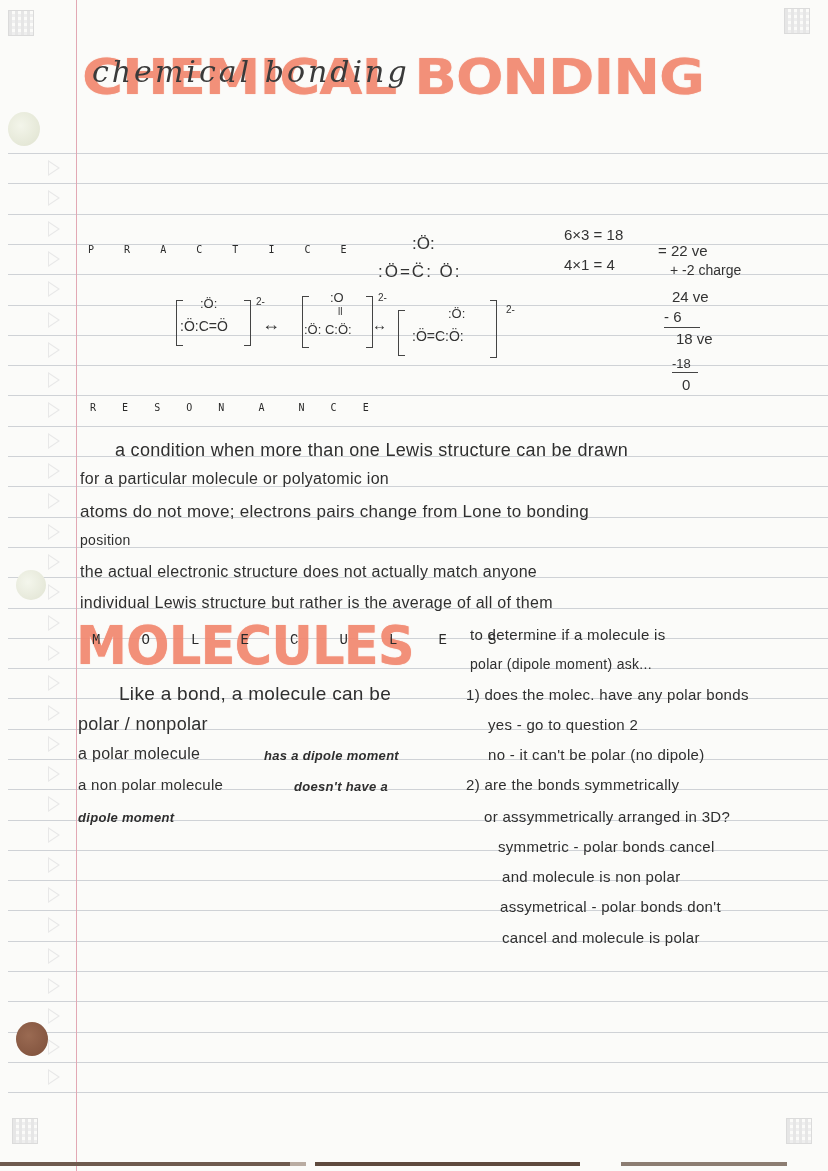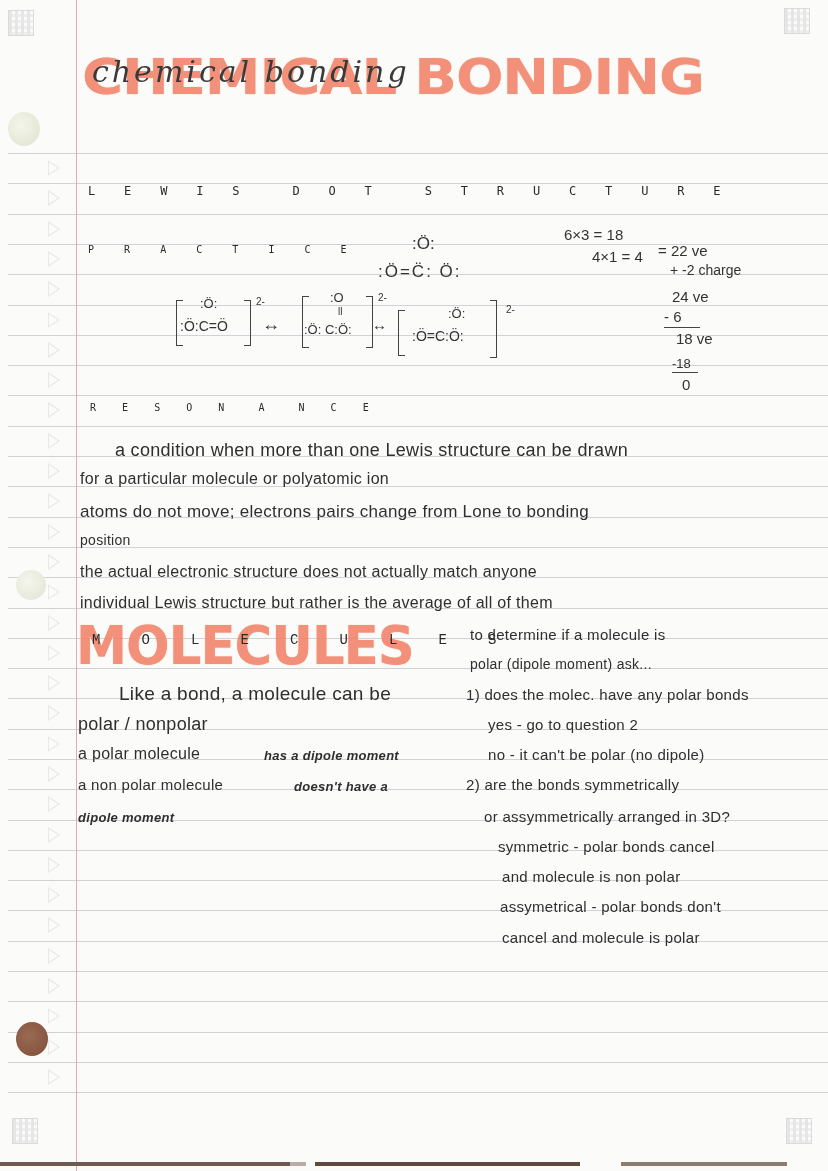--- a/index.html
+++ b/index.html
@@ -137,21 +137,20 @@
   <div class="hole" style="left:16px;top:1022px;width:32px;height:34px;background:radial-gradient(circle at 40% 40%, #9a6a52, #7d4f3a);"></div>
   <div class="qr" style="left:8px;top:10px;"></div>
   <div class="qr" style="left:784px;top:8px;"></div>
   <div class="qr" style="left:12px;top:1118px;"></div>
   <div class="qr" style="left:786px;top:1118px;"></div>
   <div class="bottom-edge"></div>
 
   <div class="big" style="left:82px;top:48px;font-size:50px;transform:scaleX(1.12);transform-origin:left;letter-spacing:-1px;">CHEMICAL BONDING</div>
   <div class="script" style="left:92px;top:54px;">chemical bonding</div>
 
-  <div class="overlay" style="left:88px;top:184px;font-size:12px;letter-spacing:4.8px;">L  E  W  I  S    D  O  T    S  T  R  U  C  T  U  R  E</div>
 
   <div class="overlay" style="left:88px;top:244px;font-size:10px;letter-spacing:3px;">P   R   A   C   T   I   C   E</div>
 
   <div>
     <div class="chem" style="left:412px;top:234px;font-size:17px;">:Ö:</div>
     <div class="chem" style="left:378px;top:262px;font-size:17px;letter-spacing:2px;">:Ö=C̈: Ö:</div>
   </div>
 
   <div>
     <div class="bracket" style="left:176px;top:300px;height:44px;"></div>
@@ -171,21 +170,21 @@
 
     <div class="bracket" style="left:398px;top:310px;height:44px;"></div>
     <div class="chem" style="left:448px;top:306px;font-size:13px;">:Ö:</div>
     <div class="chem" style="left:412px;top:328px;font-size:14px;">:Ö=C:Ö:</div>
     <div class="bracket r" style="left:490px;top:300px;height:56px;"></div>
     <div class="sup" style="left:506px;top:304px;">2-</div>
   </div>
 
   <div>
     <div class="calc" style="left:564px;top:226px;">6×3 = 18</div>
-    <div class="calc" style="left:564px;top:248px;margin-left:28px;">4×1 = 4</div>
+    <div class="calc" style="left:564px;top:256px;">4×1 = 4</div>
     <div class="calc" style="left:658px;top:242px;">= 22 ve</div>
     <div class="calc" style="left:670px;top:262px;font-size:14px;">+ -2 charge</div>
     <div class="calc" style="left:672px;top:288px;">24 ve</div>
     <div class="calc" style="left:664px;top:308px;">- 6</div>
     <div class="underline" style="left:664px;top:327px;width:36px;"></div>
     <div class="calc" style="left:676px;top:330px;">18 ve</div>
     <div class="calc" style="left:672px;top:356px;font-size:13px;">-18</div>
     <div class="underline" style="left:672px;top:372px;width:26px;"></div>
     <div class="calc" style="left:682px;top:376px;">0</div>
   </div>

